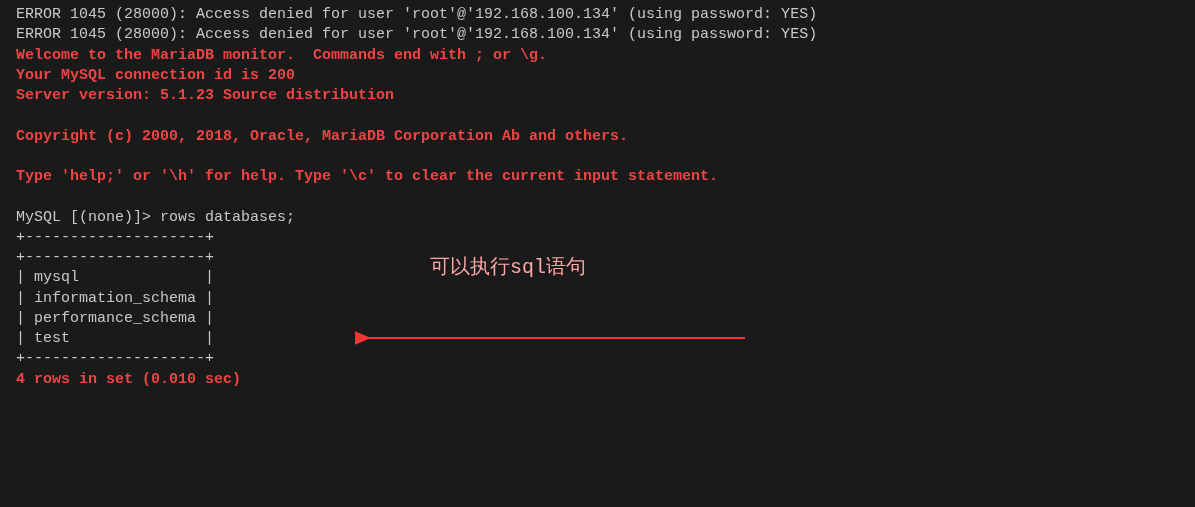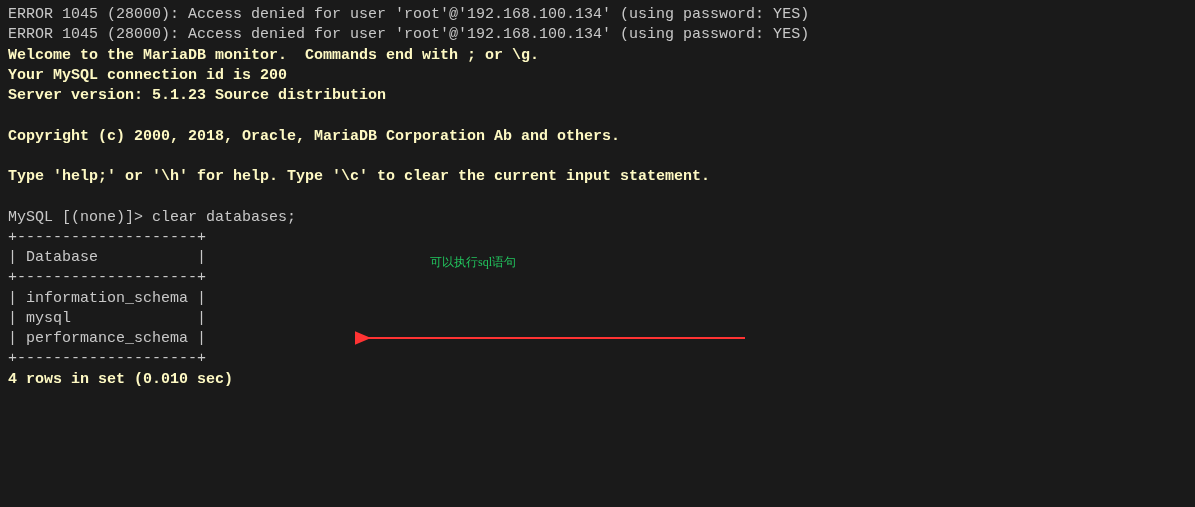--- a/index.html
+++ b/index.html
@@ -14,60 +14,61 @@
       font-size: 15px;
       line-height: 1.35;
       padding: 5px 8px;
       width: 1195px;
       height: 507px;
       overflow: hidden;
       position: relative;
     }
     .line {
       white-space: pre;
+      margin-left: 8px;
     }
     .bold {
       font-weight: bold;
-      color: #fef9c3;
+      color: #ef4444;
     }
     .normal {
       color: #c8c8c8;
     }
     .annotation {
       position: absolute;
-      color: #22c55e;
-      font-family: Liberation Serif, serif;
-      font-size: 12px;
+      color: #fca5a5;
+      font-family: Liberation Mono, monospace;
+      font-size: 20px;
     }
     .arrow-container {
       position: absolute;
       pointer-events: none;
     }
   </style>
 </head>
 <body>
 
 <div>
   <div class="line normal">ERROR 1045 (28000): Access denied for user 'root'@'192.168.100.134' (using password: YES)</div>
   <div class="line normal">ERROR 1045 (28000): Access denied for user 'root'@'192.168.100.134' (using password: YES)</div>
   <div class="line bold">Welcome to the MariaDB monitor.  Commands end with ; or \g.</div>
   <div class="line bold">Your MySQL connection id is 200</div>
   <div class="line bold">Server version: 5.1.23 Source distribution</div>
   <div class="line">&nbsp;</div>
   <div class="line bold">Copyright (c) 2000, 2018, Oracle, MariaDB Corporation Ab and others.</div>
   <div class="line">&nbsp;</div>
   <div class="line bold">Type 'help;' or '\h' for help. Type '\c' to clear the current input statement.</div>
   <div class="line">&nbsp;</div>
-  <div class="line"><span class="normal">MySQL [(none)]&gt; </span><span class="normal">clear databases;</span></div>
+  <div class="line"><span class="normal">MySQL [(none)]&gt; </span><span class="normal">rows databases;</span></div>
   <div class="line normal">+--------------------+</div>
-  <div class="line normal">| Database           |</div>
   <div class="line normal">+--------------------+</div>
+  <div class="line normal">| mysql              |</div>
   <div class="line normal">| information_schema |</div>
-  <div class="line normal">| mysql              |</div>
   <div class="line normal">| performance_schema |</div>
+  <div class="line normal">| test               |</div>
   <div class="line normal">+--------------------+</div>
   <div class="line bold">4 rows in set (0.010 sec)</div>
   <div class="line">&nbsp;</div>
 </div>
 
 <div class="annotation" style="left: 430px; top: 254px;">可以执行sql语句</div>
 
 <div class="arrow-container" style="left: 355px; top: 328px; width: 395px; height: 20px;">
   <svg width="395" height="20" viewBox="0 0 395 20">
     <defs>

